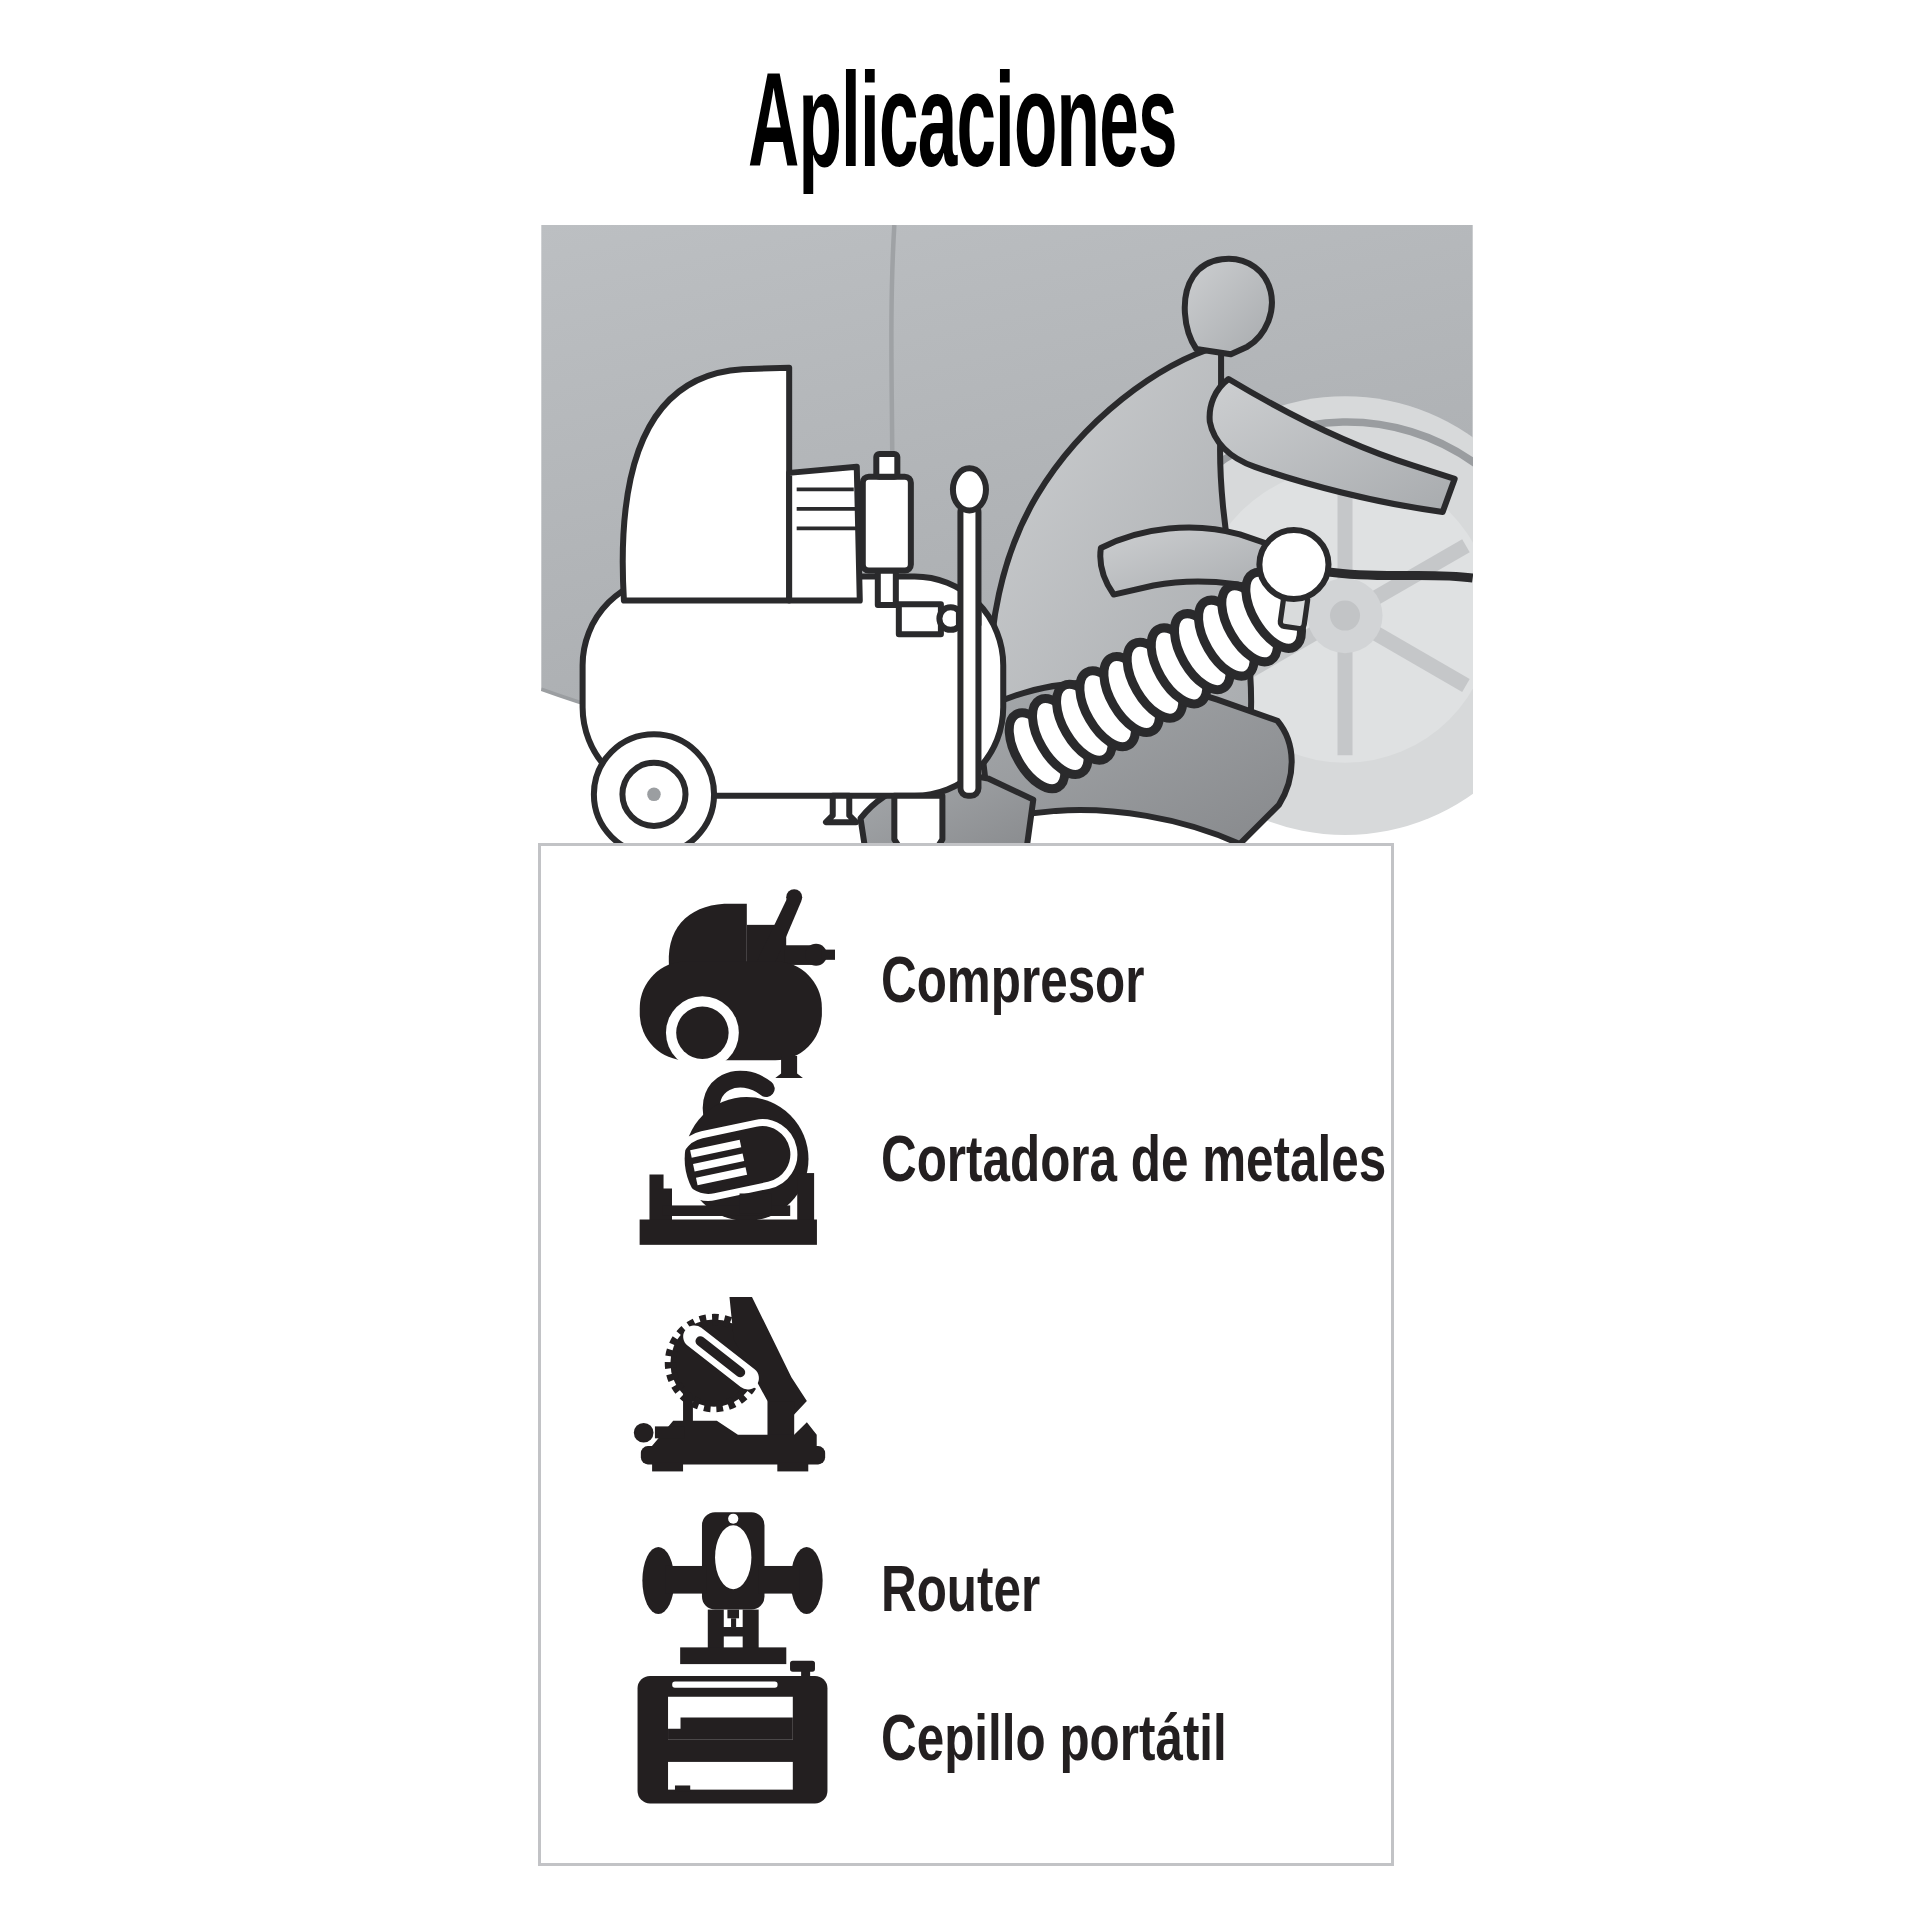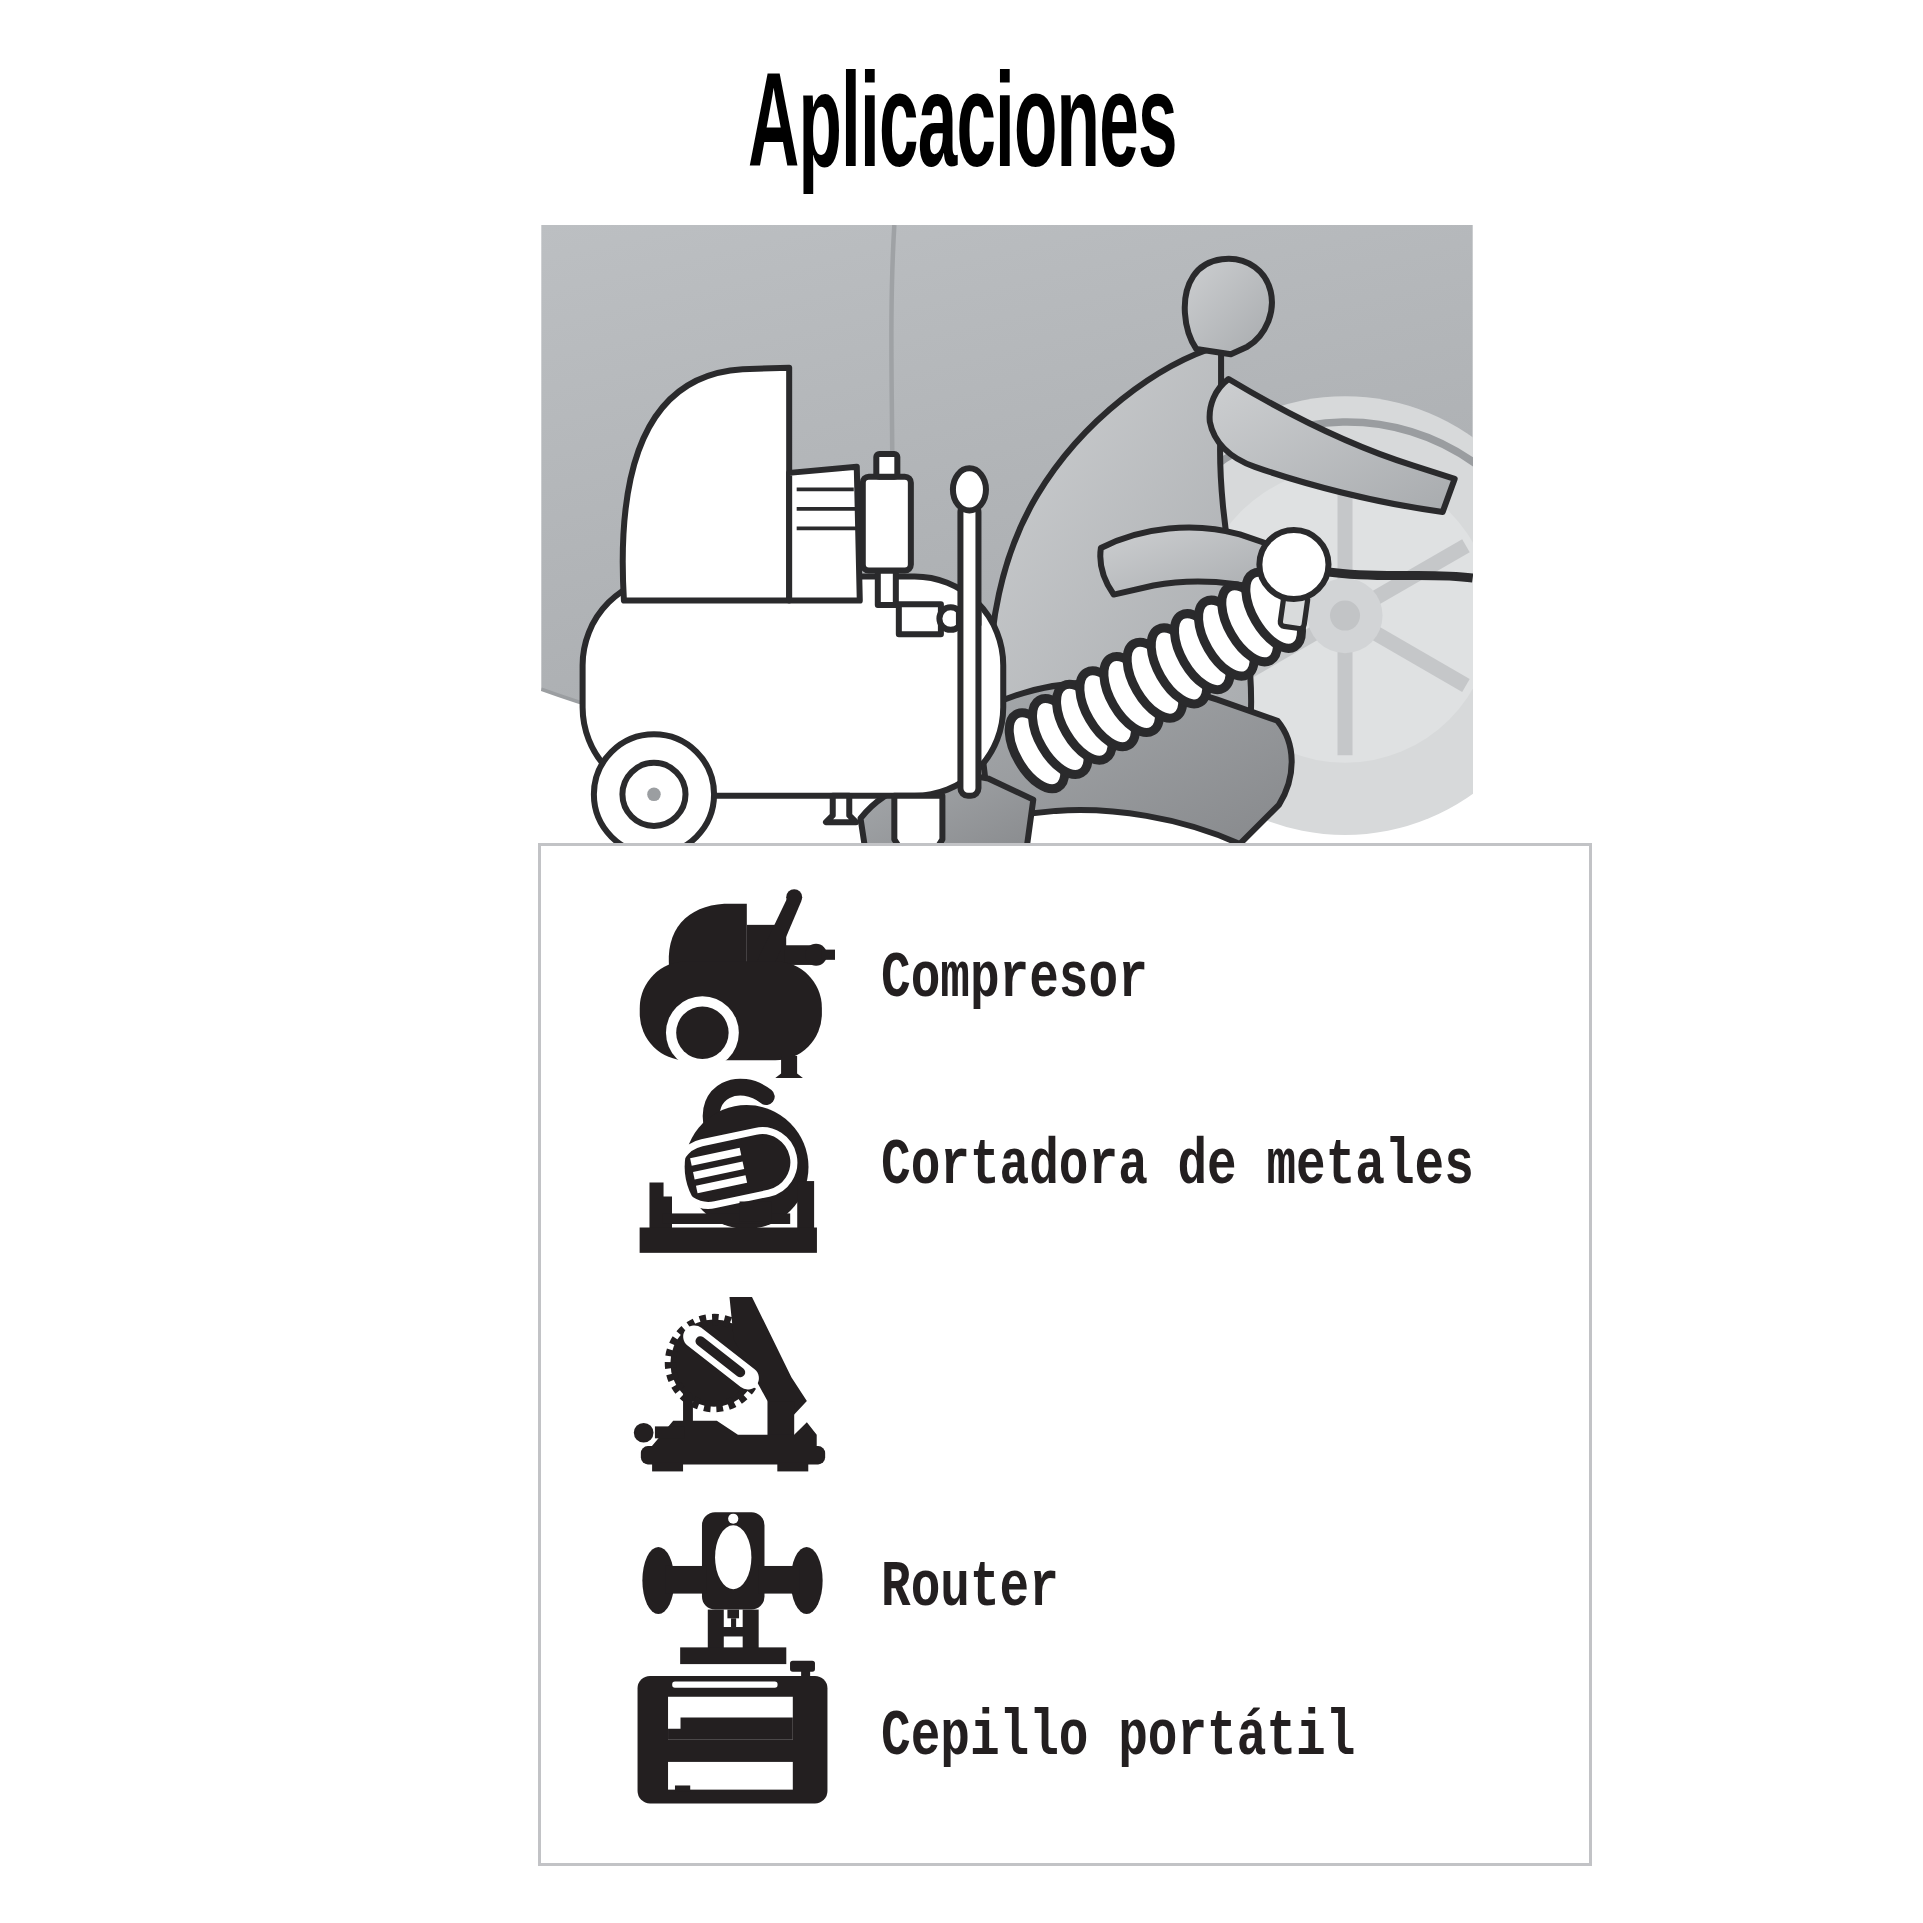--- a/index.html
+++ b/index.html
@@ -7,25 +7,25 @@
         font-family:"Liberation Sans",sans-serif;padding-left:22px;}
   
   .title-wrap{position:absolute;top:53px;left:0;width:1924px;text-align:center;}
   .title-text{display:inline-block;font-size:134px;font-weight:700;color:#000000;
               letter-spacing:-1.5px;transform:scaleX(0.53);transform-origin:50% 50%;
               white-space:nowrap;line-height:1;}
   
   .illo{position:absolute;left:541px;top:225px;width:932px;height:661px;}
   .illo svg{display:block;width:100%;height:100%;}
   
-  .panel{position:absolute;left:538px;top:843px;width:1054px;height:1023px;
-         box-sizing:border-box;border:3px solid #c2c3c6;background:#ffffff;font-family:Liberation Mono, monospace;}
+  .panel{position:absolute;left:538px;top:843px;width:856px;height:1023px;
+         box-sizing:border-box;border:3px solid #c2c3c6;background:#ffffff;}
   .app-row{position:absolute;left:75px;right:22.5px;display:flex;align-items:center;}
   .row-1{top:41px;height:184px;}
-  .row-2{top:232px;height:177px;align-items:center;}
+  .row-2{top:224px;height:177px;align-items:center;}
   .row-3{top:445px;height:192px;}
   .row-4{top:663px;height:158px;}
   .row-5{top:807px;height:169px;}
   .icon-box{width:233px;flex:0 0 233px;display:flex;align-items:center;justify-content:center;}
   .app-label{margin-left:32px;white-space:nowrap;}
   .app-label span{display:inline-block;font-size:65px;font-weight:700;color:#231f20;
                   transform:scaleX(0.76);transform-origin:0 50%;line-height:1;}
 </style>
 </head>
 <body>

